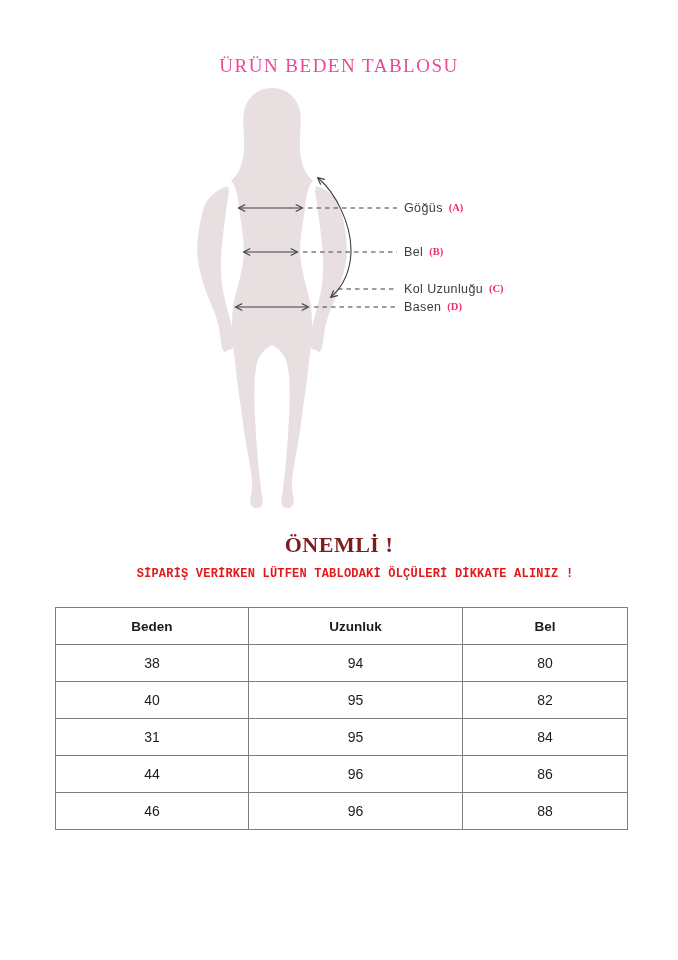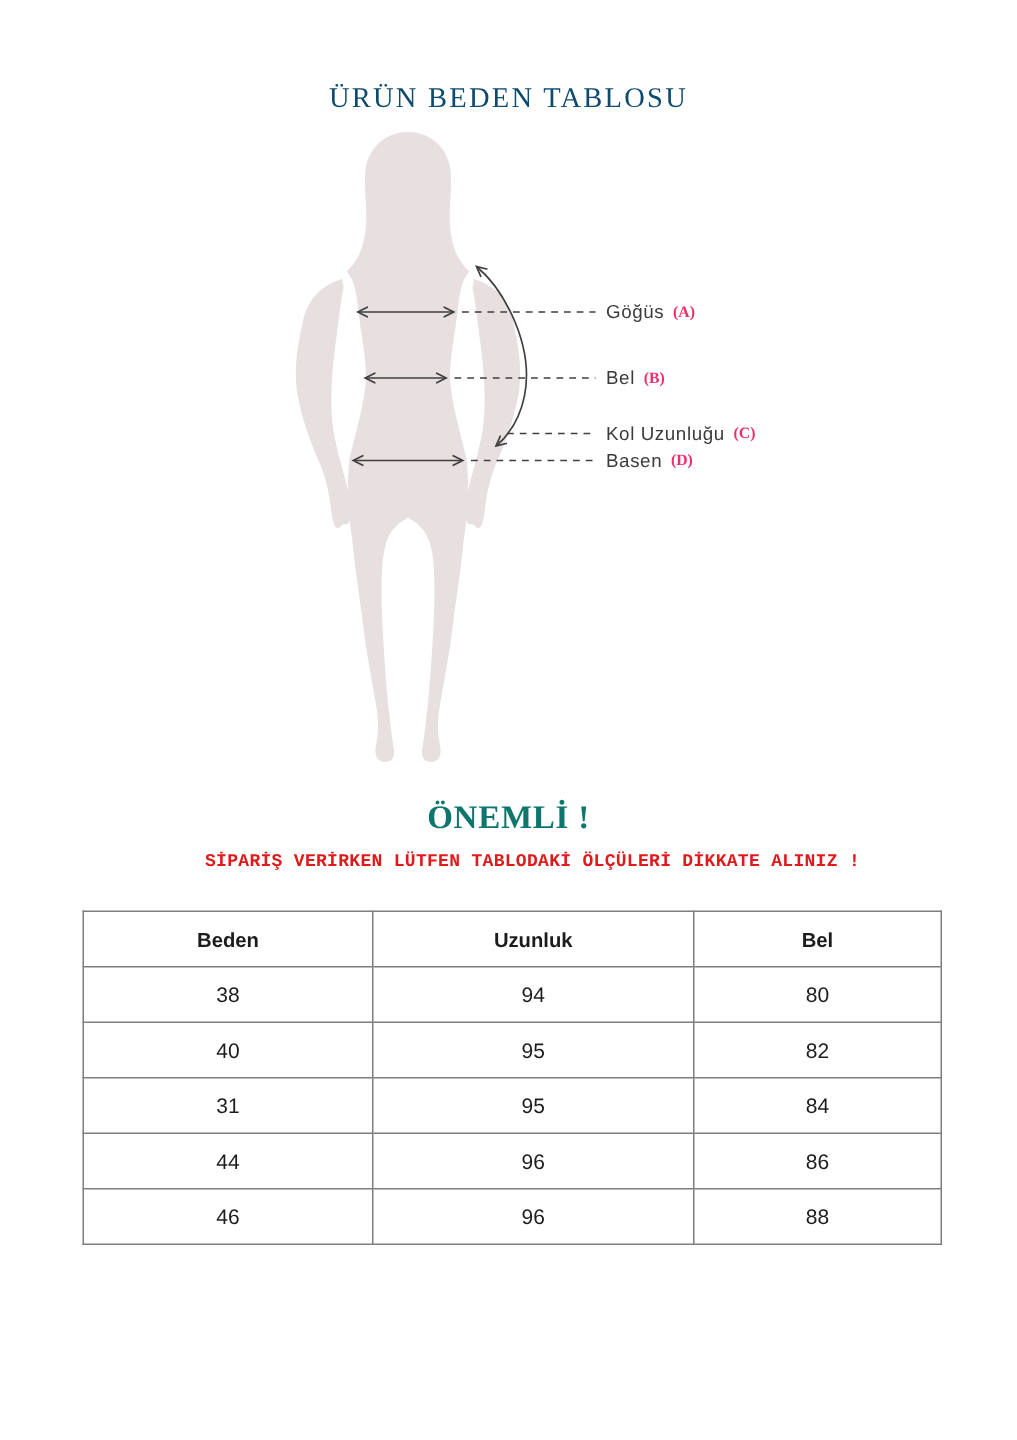--- a/index.html
+++ b/index.html
@@ -4,29 +4,29 @@
 <style>
   html,body { margin:0; padding:0; background:#ffffff; }
   .page {
     position:relative; width:678px; height:960px; background:#ffffff;
     overflow:hidden; font-family:"Liberation Sans", sans-serif;
   }
   .page-title {
     position:absolute; top:55px; left:0; width:100%;
     text-align:center; margin:0;
     font-family:"Liberation Serif", serif;
-    font-size:19px; font-weight:400; letter-spacing:1.5px; color:#0c4a6e;
+    font-size:19px; font-weight:400; letter-spacing:1.5px; color:#ec4899;
   }
   .figure-wrap { position:absolute; top:80px; left:0; width:546px; height:440px; }
   .mlabel  { font-family:"Liberation Sans", sans-serif; font-size:12.5px; fill:#3b3b3b; letter-spacing:0.4px; }
   .mletter { font-family:"Liberation Serif", serif; font-size:10.5px; font-weight:bold; fill:#ed2e68; letter-spacing:0; }
   .warning-heading {
     position:absolute; top:532px; left:0; width:100%; margin:0;
     text-align:center; font-family:"Liberation Serif", serif;
-    font-size:22px; font-weight:bold; color:#0f766e; letter-spacing:0.5px;
+    font-size:22px; font-weight:bold; color:#7f1d1d; letter-spacing:0.5px;
   }
   .warning-sub {
     position:absolute; top:567px; left:0; width:100%; margin:0;
     text-align:center; font-family:Liberation Mono, monospace;
     font-size:12px; font-weight:bold; color:#e01a1a; letter-spacing:0.2px;
     white-space:nowrap;
     padding-left:16px;
   }
   .size-table {
     position:absolute; top:607px; left:55px;

